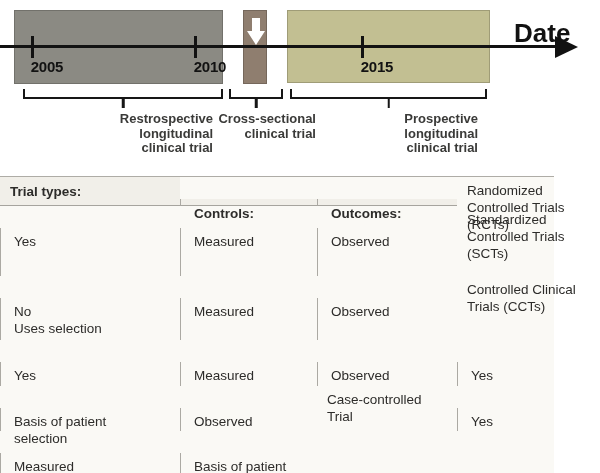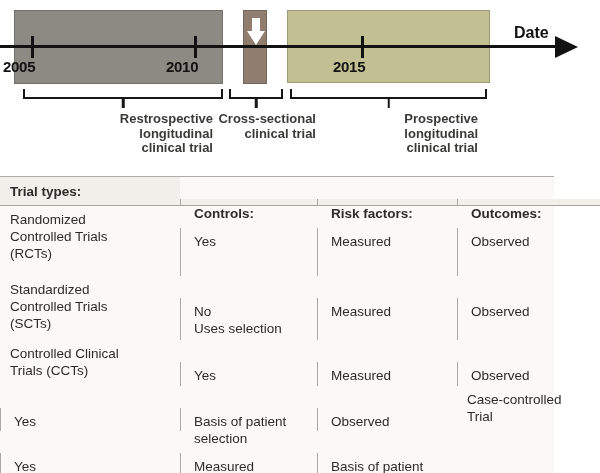--- a/index.html
+++ b/index.html
@@ -28,28 +28,28 @@
     border-bottom: 11px solid transparent;
     border-left: 23px solid #121212;
   }
   .axis-tick { position: absolute; top: 36px; width: 3px; height: 22px; background: #121212; }
   .tick-2005 { left: 31px; }
   .tick-2010 { left: 194px; }
   .tick-2015 { left: 361px; }
 
   .year-label {
     position: absolute; top: 58px; width: 60px;
-    text-align: left; font-weight: bold; font-size: 15px; color: #121212;
+    text-align: right; font-weight: bold; font-size: 15px; color: #121212;
     letter-spacing: -0.3px;
   }
   .yl-2005 { left: 3px; }
   .yl-2010 { left: 166px; }
   .yl-2015 { left: 333px; }
 
-  .date-label { position: absolute; left: 514px; top: 24px; font-weight: bold; font-size: 16px; color: #121212; }
+  .date-label { position: absolute; left: 514px; top: 18px; font-weight: bold; font-size: 26px; color: #121212; }
 
   .bracket {
     position: absolute; top: 89px; height: 10px;
     border-left: 2.5px solid #161616;
     border-right: 2.5px solid #161616;
     border-bottom: 2.5px solid #161616;
   }
   .bracket .center-tick {
     position: absolute; left: 50%; top: 100%;
     transform: translateX(-50%);
@@ -129,21 +129,20 @@
     <div class="bracket-label bl-2">Cross-sectional
 clinical trial</div>
     <div class="bracket-label bl-3">Prospective
 longitudinal
 clinical trial</div>
   </div>
 
   <div class="trial-table">
     <div class="cell header first-col">Trial types:</div>
     <div class="cell header col-divided">Controls:</div>
-    <div class="cell header col-divided">Risk factors:</div>
     <div class="cell header col-divided">Outcomes:</div>
 
     <div class="cell first-col">Randomized
 Controlled Trials
 (RCTs)</div>
     <div class="cell col-divided">Yes</div>
     <div class="cell col-divided">Measured</div>
     <div class="cell col-divided">Observed</div>
 
     <div class="cell first-col">Standardized

